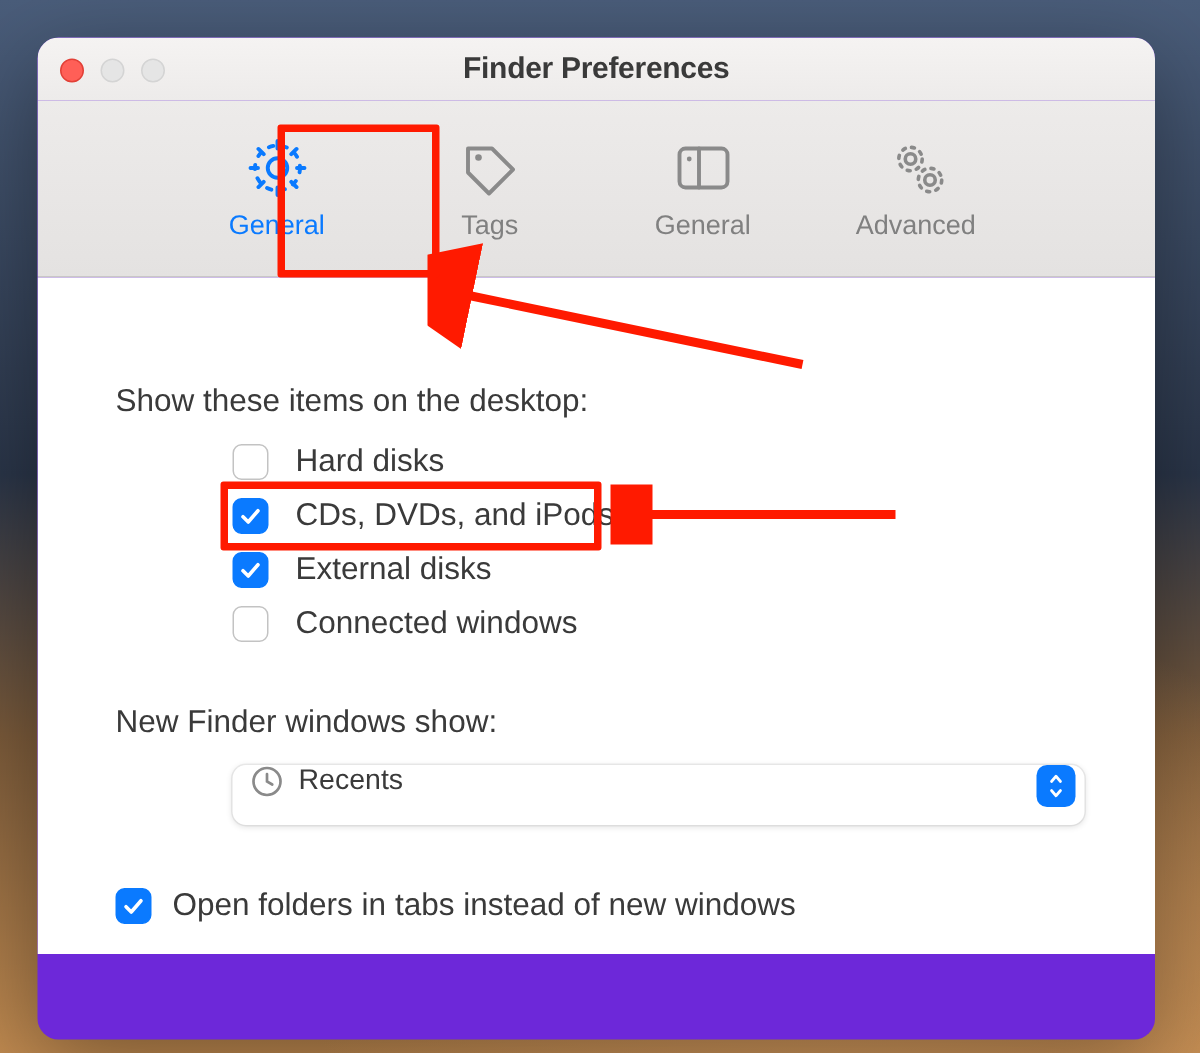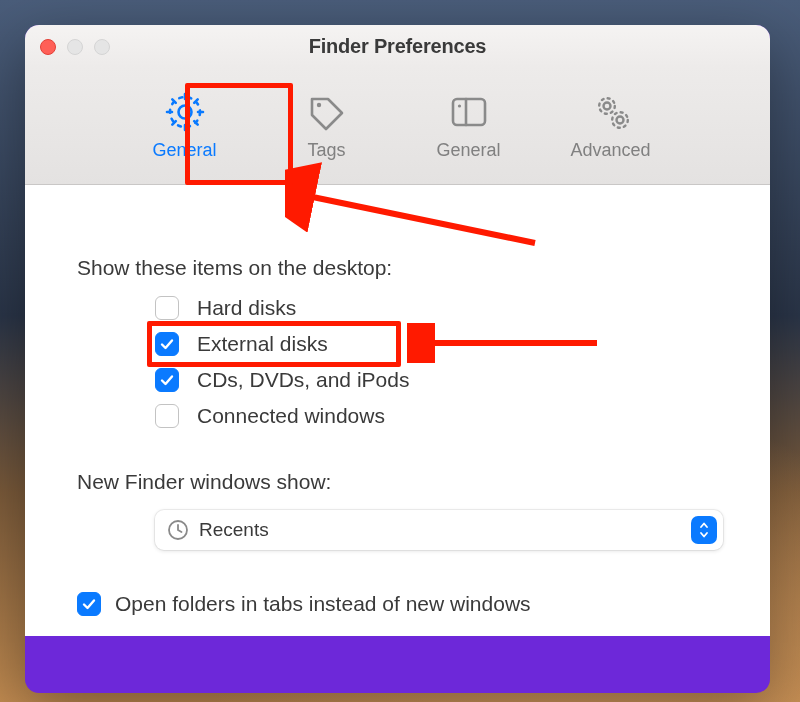--- a/index.html
+++ b/index.html
@@ -115,21 +115,21 @@
   .section-2 { margin-top: 42px; }
   .dropdown {
     margin-top: 14px;
     margin-left: 78px;
     width: 568px;
     height: 40px;
     background: #fff;
     border-radius: 9px;
     box-shadow: 0 0 0 1px rgba(0,0,0,0.06), 0 1px 4px rgba(0,0,0,0.12);
     display: flex;
-    align-items: center;
+    align-items: flex-start;
     padding: 0 6px 0 12px;
     gap: 10px;
     position: relative;
   }
   .dropdown .clock-icon {
     width: 22px; height: 22px; color: #888;
   }
   .dropdown .dd-label {
     font-size: 19px; color: #3a3a3a; flex: 1;
   }
@@ -244,30 +244,30 @@
         </span>
         <span class="chk-label">Hard disks</span>
       </label>
 
       <label class="check-row">
         <span class="chk on">
           <svg width="16" height="16" viewBox="0 0 16 16">
               <path d="M3 8.5L6.5 12 13 4.5" stroke="#fff" stroke-width="2.4" fill="none" stroke-linecap="round" stroke-linejoin="round"></path>
             </svg>
         </span>
-        <span class="chk-label">External disks</span>
+        <span class="chk-label">CDs, DVDs, and iPods</span>
       </label>
 
       <label class="check-row">
         <span class="chk on">
           <svg width="16" height="16" viewBox="0 0 16 16">
               <path d="M3 8.5L6.5 12 13 4.5" stroke="#fff" stroke-width="2.4" fill="none" stroke-linecap="round" stroke-linejoin="round"></path>
             </svg>
         </span>
-        <span class="chk-label">CDs, DVDs, and iPods</span>
+        <span class="chk-label">External disks</span>
       </label>
 
       <label class="check-row">
         <span class="chk">
           
         </span>
         <span class="chk-label">Connected windows</span>
       </label>
 
     </div>

